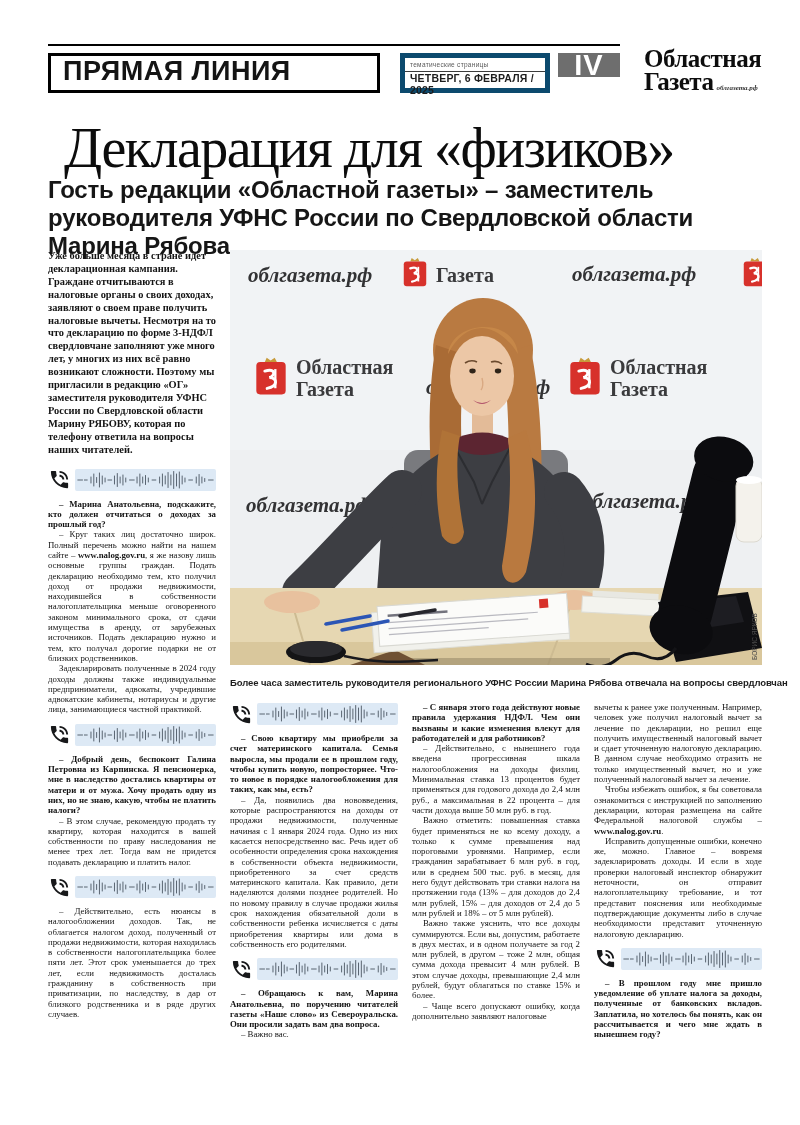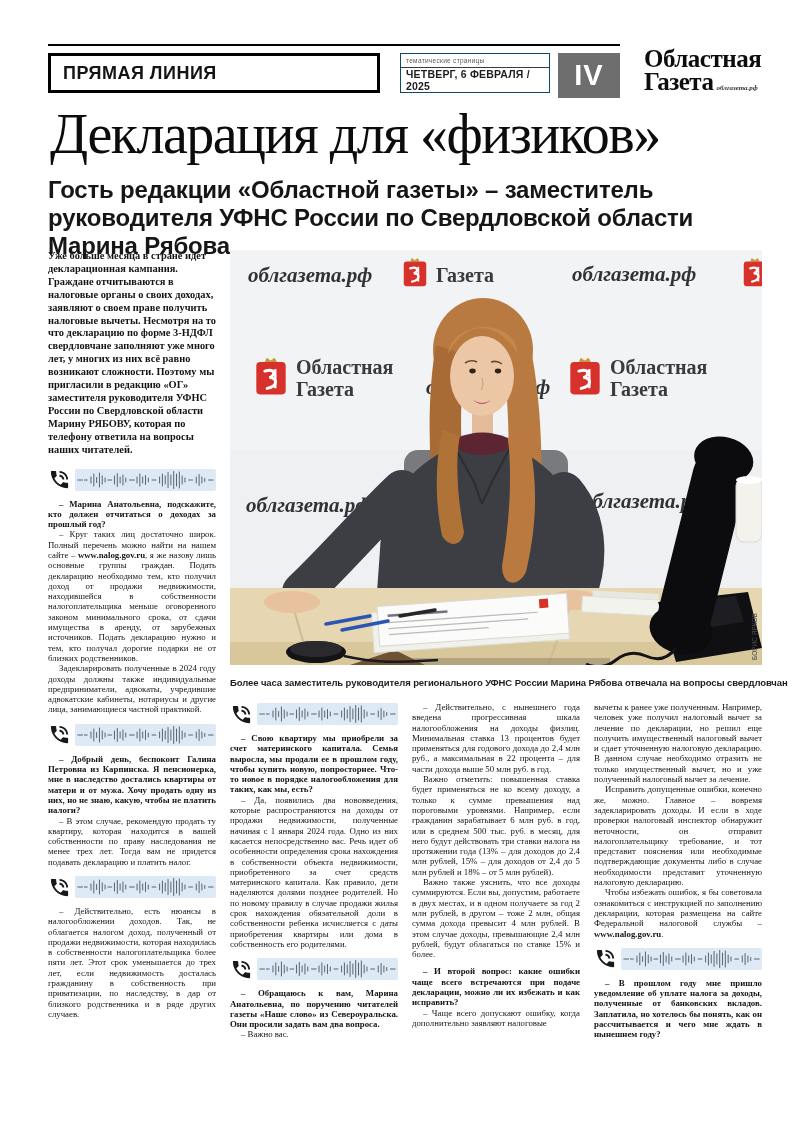--- a/index.html
+++ b/index.html
@@ -7,49 +7,49 @@
     width:800px; height:1125px; background:#ffffff;
     font-family:"Liberation Serif", serif; color:#141414;
     position:relative; overflow:hidden;
   }
   .abs { position:absolute; }
 
   
   .topline { position:absolute; left:48px; top:44px; width:572px; height:2px; background:#000; }
   .section-box {
     left:48px; top:53px; width:332px; height:40px; box-sizing:border-box;
-    border:3px solid #000; display:flex; align-items:center; padding-left:12px;
-    font-family:"Liberation Sans", sans-serif; font-weight:bold; font-size:18px; letter-spacing:.5px;
+    border:3px solid #000; display:flex; padding-left:12px;
+    font-family:"Liberation Sans", sans-serif; font-weight:bold; font-size:27px; letter-spacing:.5px;
   }
   .meta-box {
     left:400px; top:53px; width:150px; height:40px; box-sizing:border-box;
-    border:1px solid #0c4a6e; font-family:"Liberation Sans", sans-serif; background:#fff;
+    border:5px solid #0c4a6e; font-family:"Liberation Sans", sans-serif; background:#fff;
   }
   .meta-top {
     height:14px; box-sizing:border-box; border-bottom:1px solid #3c3c3c;
     font-size:6.5px; color:#5a5a5a; display:flex; align-items:center; padding-left:5px; letter-spacing:.3px;
   }
   .meta-bottom {
     height:24px; display:flex; align-items:center; padding-left:5px;
     font-size:10.5px; font-weight:bold; color:#1d1d1d; letter-spacing:.2px;
   }
   .page-num {
-    left:558px; top:53px; width:62px; height:45px; background:#6e6e6e; color:#fff;
+    left:558px; top:53px; width:62px; height:24px; background:#6e6e6e; color:#fff;
     display:flex; align-items:center; justify-content:center;
     font-family:"Liberation Sans", sans-serif; font-weight:bold; font-size:29px; letter-spacing:1px;
   }
   .brand {
     left:644px; top:47px; font-family:"Liberation Serif", serif; font-weight:bold;
     font-size:25px; line-height:23px; letter-spacing:-.5px; color:#0d0d0d;
   }
   .brand .site { font-size:7px; font-style:italic; font-weight:bold; margin-left:3px; letter-spacing:0; color:#333; }
 
   
   .headline {
-    left:46px; top:100px; width:720px; margin:4px; font-weight:normal;
+    left:46px; top:100px; width:720px; margin:18px; font-weight:normal;
     font-family:"Liberation Serif", serif; font-size:56px; line-height:60px;
     letter-spacing:-1.5px; white-space:nowrap; color:#0c0c0c;
   }
   .subtitle {
     left:48px; top:176px; width:706px; margin:0;
     font-family:"Liberation Sans", sans-serif; font-weight:bold; font-size:24px;
     line-height:28px; letter-spacing:-.2px; color:#161616;
   }
 
   
@@ -300,31 +300,31 @@
               </svg>
             <svg class="wave" viewBox="0 0 150 22" preserveAspectRatio="none">
                 <use href="#wave-sym"></use>
               </svg>
           </div>
           <p class="p q">– Обращаюсь к вам, Марина Анатольевна, по поручению читателей газеты «Наше слово» из Североуральска. Они просили задать вам два вопроса.</p>
           <p class="p">– Важно вас.</p>
         </div>
 
         <div class="col">
+          <p class="p q" style="margin-top:0 !important">– С января этого года действуют новые правила удержания НДФЛ. Чем они вызваны и какие изменения влекут для работодателей и для работников?</p>
           <p class="p">– Действительно, с нынешнего года введена прогрессивная шкала налогообложения на доходы физлиц. Минимальная ставка 13 процентов будет применяться для годового дохода до 2,4 млн руб., а максимальная в 22 процента – для части дохода выше 50 млн руб. в год.</p>
           <p class="p">Важно отметить: повышенная ставка будет применяться не ко всему доходу, а только к сумме превышения над пороговыми уровнями. Например, если гражданин зарабатывает 6 млн руб. в год, или в среднем 500 тыс. руб. в месяц, для него будут действовать три ставки налога на протяжении года (13% – для доходов до 2,4 млн рублей, 15% – для доходов от 2,4 до 5 млн рублей и 18% – от 5 млн рублей).</p>
           <p class="p">Важно также уяснить, что все доходы суммируются. Если вы, допустим, работаете в двух местах, и в одном получаете за год 2 млн рублей, в другом – тоже 2 млн, общая сумма дохода превысит 4 млн рублей. В этом случае доходы, превышающие 2,4 млн рублей, будут облагаться по ставке 15% и более.</p>
-          <p class="p q">– И второй вопрос: какие ошибки чаще всего встречаются при подаче декларации, можно ли их избежать и как исправить?</p>
           <p class="p">– Чаще всего допускают ошибку, когда дополнительно заявляют налоговые</p>
         </div>
 
         <div class="col">
           <p class="cont">вычеты к ранее уже полученным. Например, человек уже получил налоговый вычет за лечение по декларации, но решил еще получить имущественный налоговый вычет и сдает уточненную налоговую декларацию. В данном случае необходимо отразить не только имущественный вычет, но и уже полученный налоговый вычет за лечение.</p>
+          <p class="p">Чтобы избежать ошибок, я бы советовала ознакомиться с инструкцией по заполнению декларации, которая размещена на сайте Федеральной налоговой службы – <b>www.nalog.gov.ru</b>.</p>
           <p class="p">Исправить допущенные ошибки, конечно же, можно. Главное – вовремя задекларировать доходы. И если в ходе проверки налоговый инспектор обнаружит неточности, он отправит налогоплательщику требование, и тот представит пояснения или необходимые подтверждающие документы либо в случае необходимости представит уточненную налоговую декларацию.</p>
-          <p class="p">Чтобы избежать ошибок, я бы советовала ознакомиться с инструкцией по заполнению декларации, которая размещена на сайте Федеральной налоговой службы – <b>www.nalog.gov.ru</b>.</p>
           <div class="audio">
             <svg class="ph">
                 <use href="#ph-sym"></use>
               </svg>
             <svg class="wave" viewBox="0 0 150 22" preserveAspectRatio="none">
                 <use href="#wave-sym"></use>
               </svg>
           </div>
           <p class="p q">– В прошлом году мне пришло уведомление об уплате налога за доходы, полученные от банковских вкладов. Заплатила, но хотелось бы понять, как он рассчитывается и чего мне ждать в нынешнем году?</p>
         </div>

